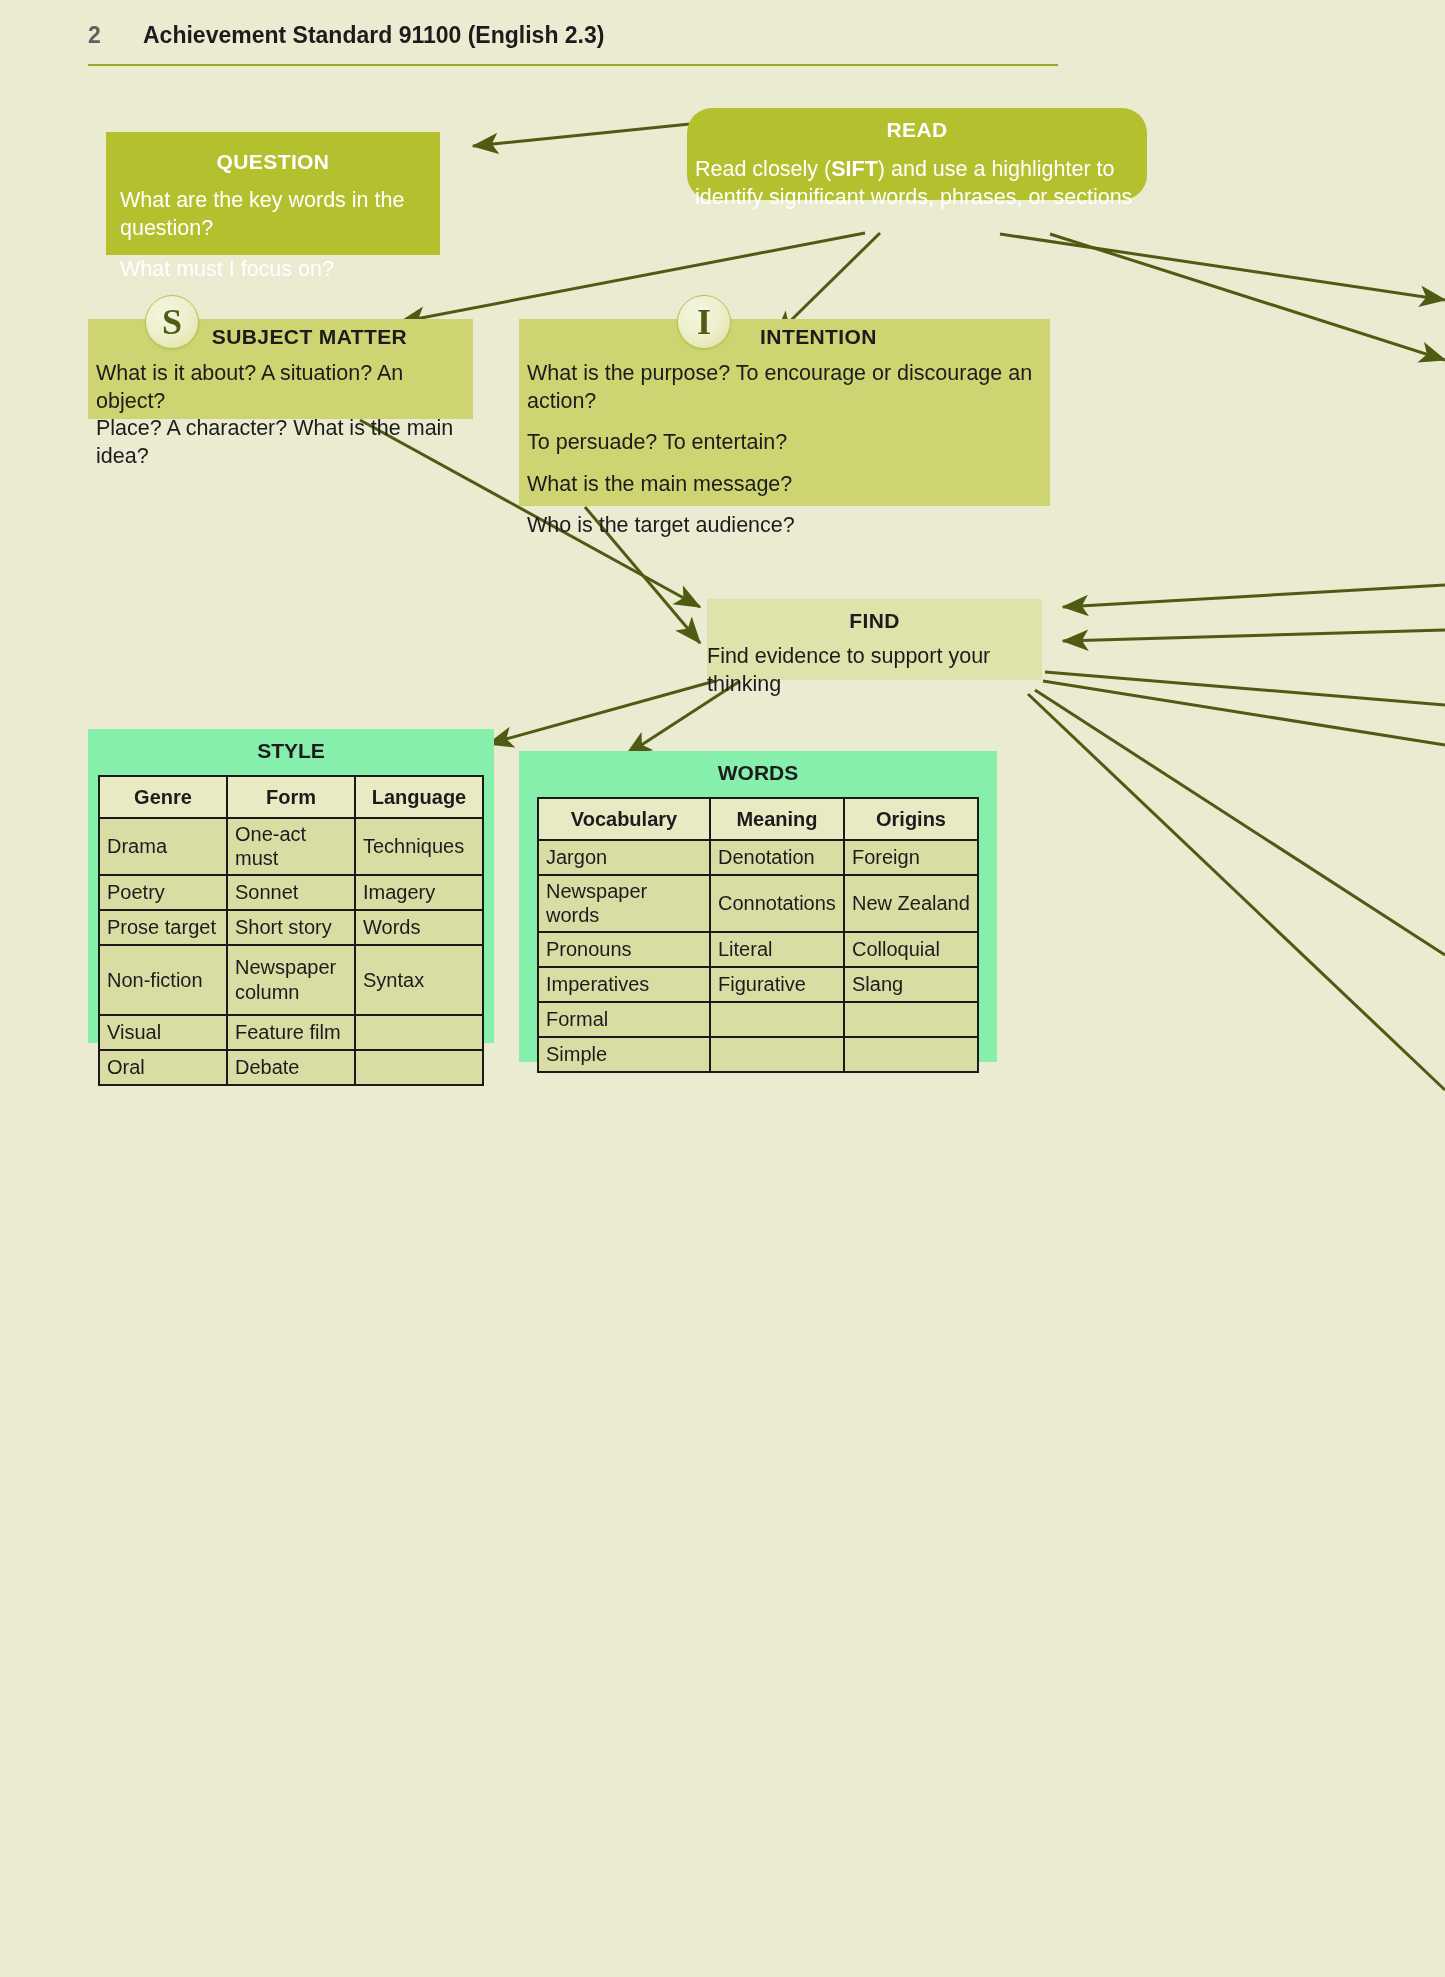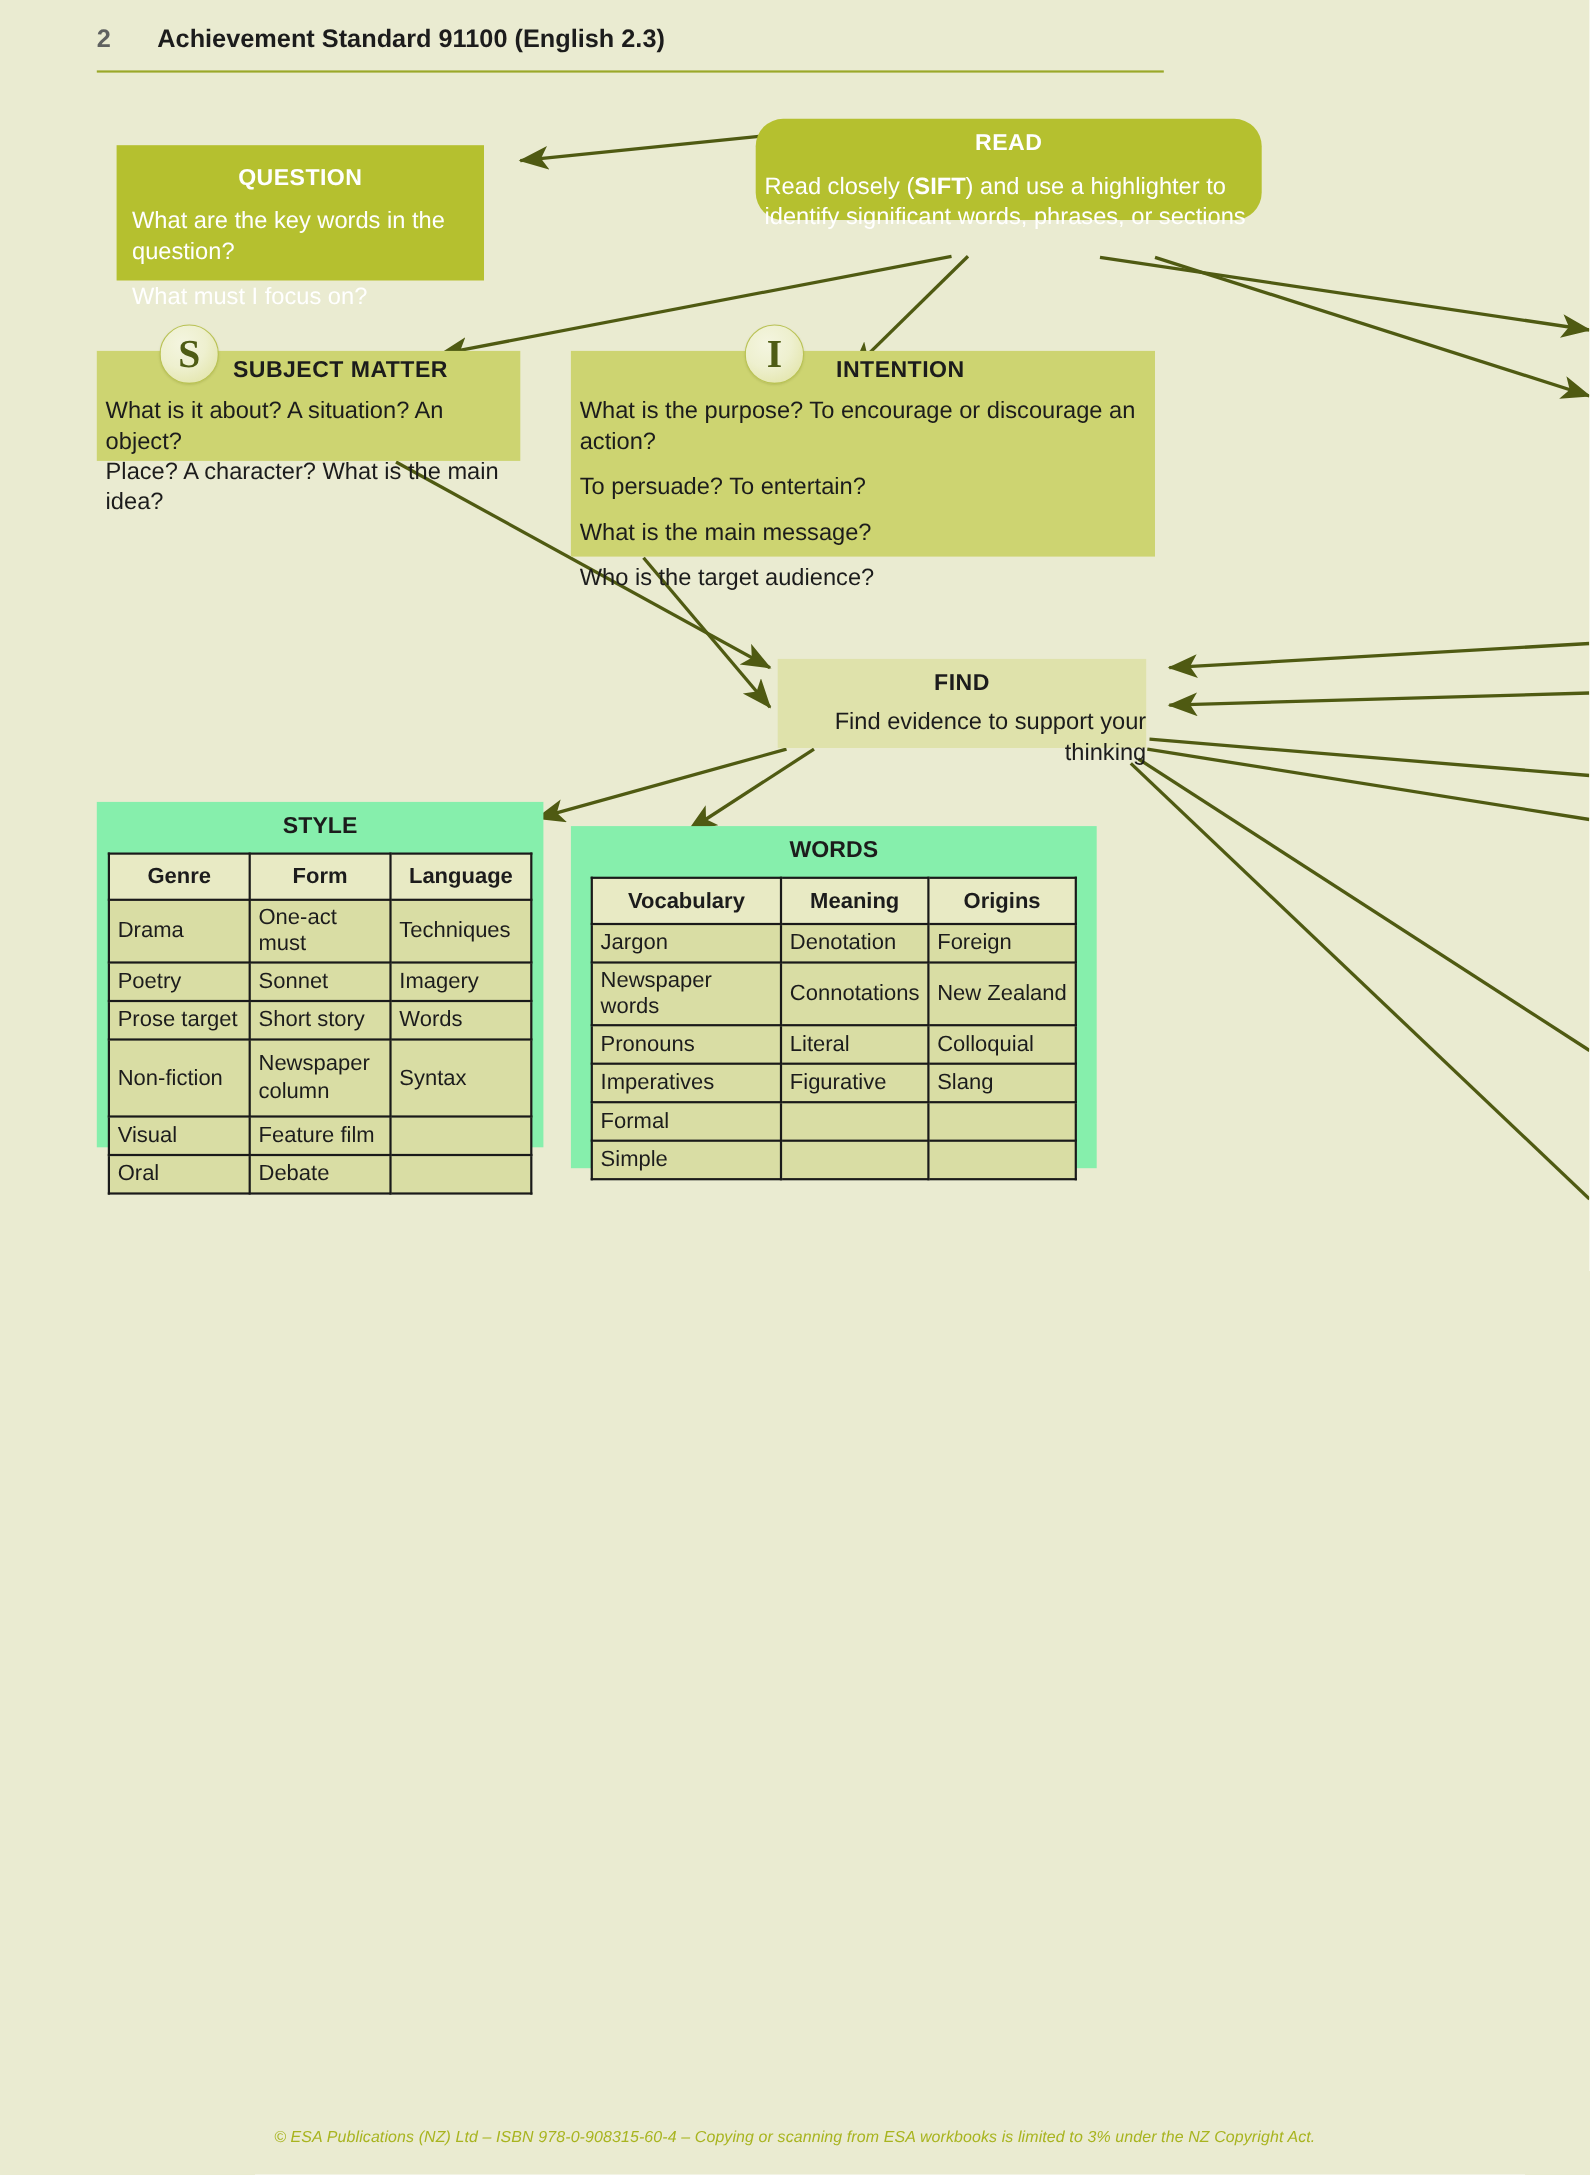--- a/index.html
+++ b/index.html
@@ -160,21 +160,21 @@
 
   
   #box-find {
     left: 707px;
     top: 599px;
     width: 335px;
     height: 81px;
   }
   #box-find .box-title { margin-top: 10px; }
   #box-find .f-body {
-    text-align: right;
+    text-align: left;
     margin-top: 10px;
   }
   #box-find .f-body p { margin: 0; }
 
   
   .badge {
     position: absolute;
     width: 52px;
     height: 52px;
     border-radius: 50%;
@@ -458,15 +458,14 @@
         </tr>
         <tr>
           <td>Simple</td>
           <td></td>
           <td></td>
         </tr>
       </tbody>
     </table>
   </div>
 
-  <div id="footer">© ESA Publications (NZ) Ltd  –  ISBN 978-0-908315-60-4  –  Copying or scanning from ESA workbooks is limited to 3% under the NZ Copyright Act.</div>
 
 </div>
 
 </body></html>

